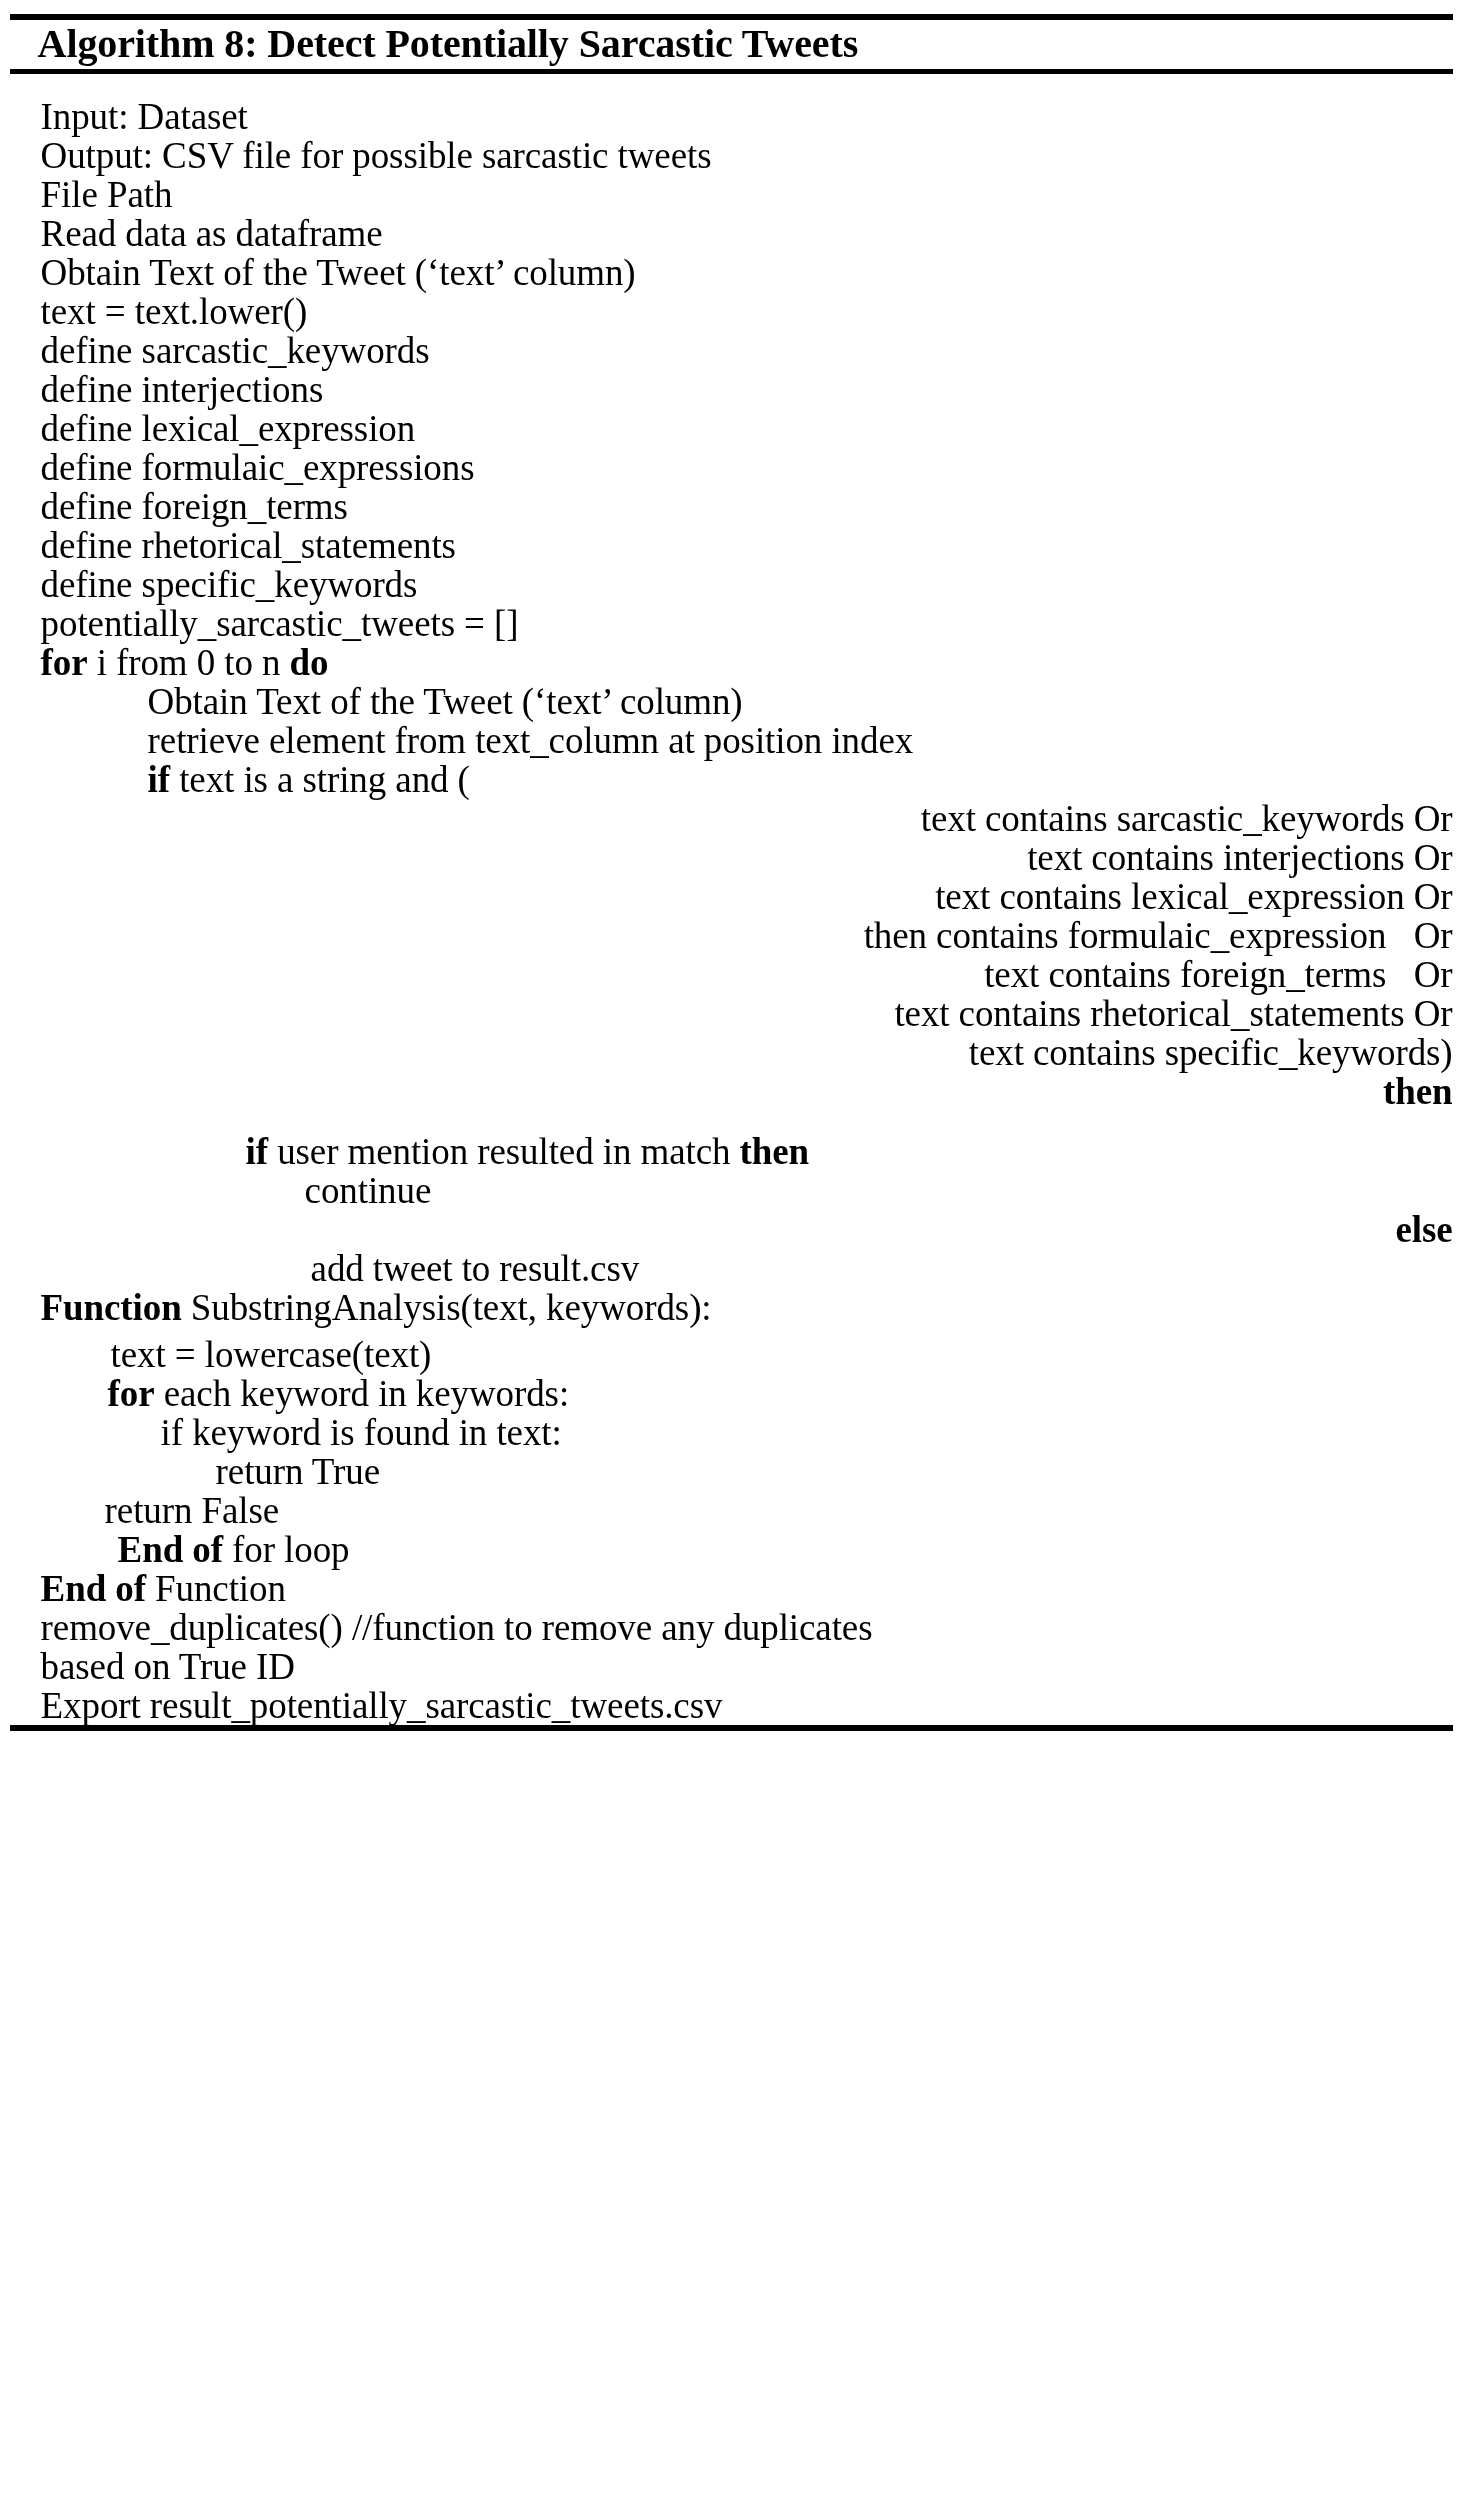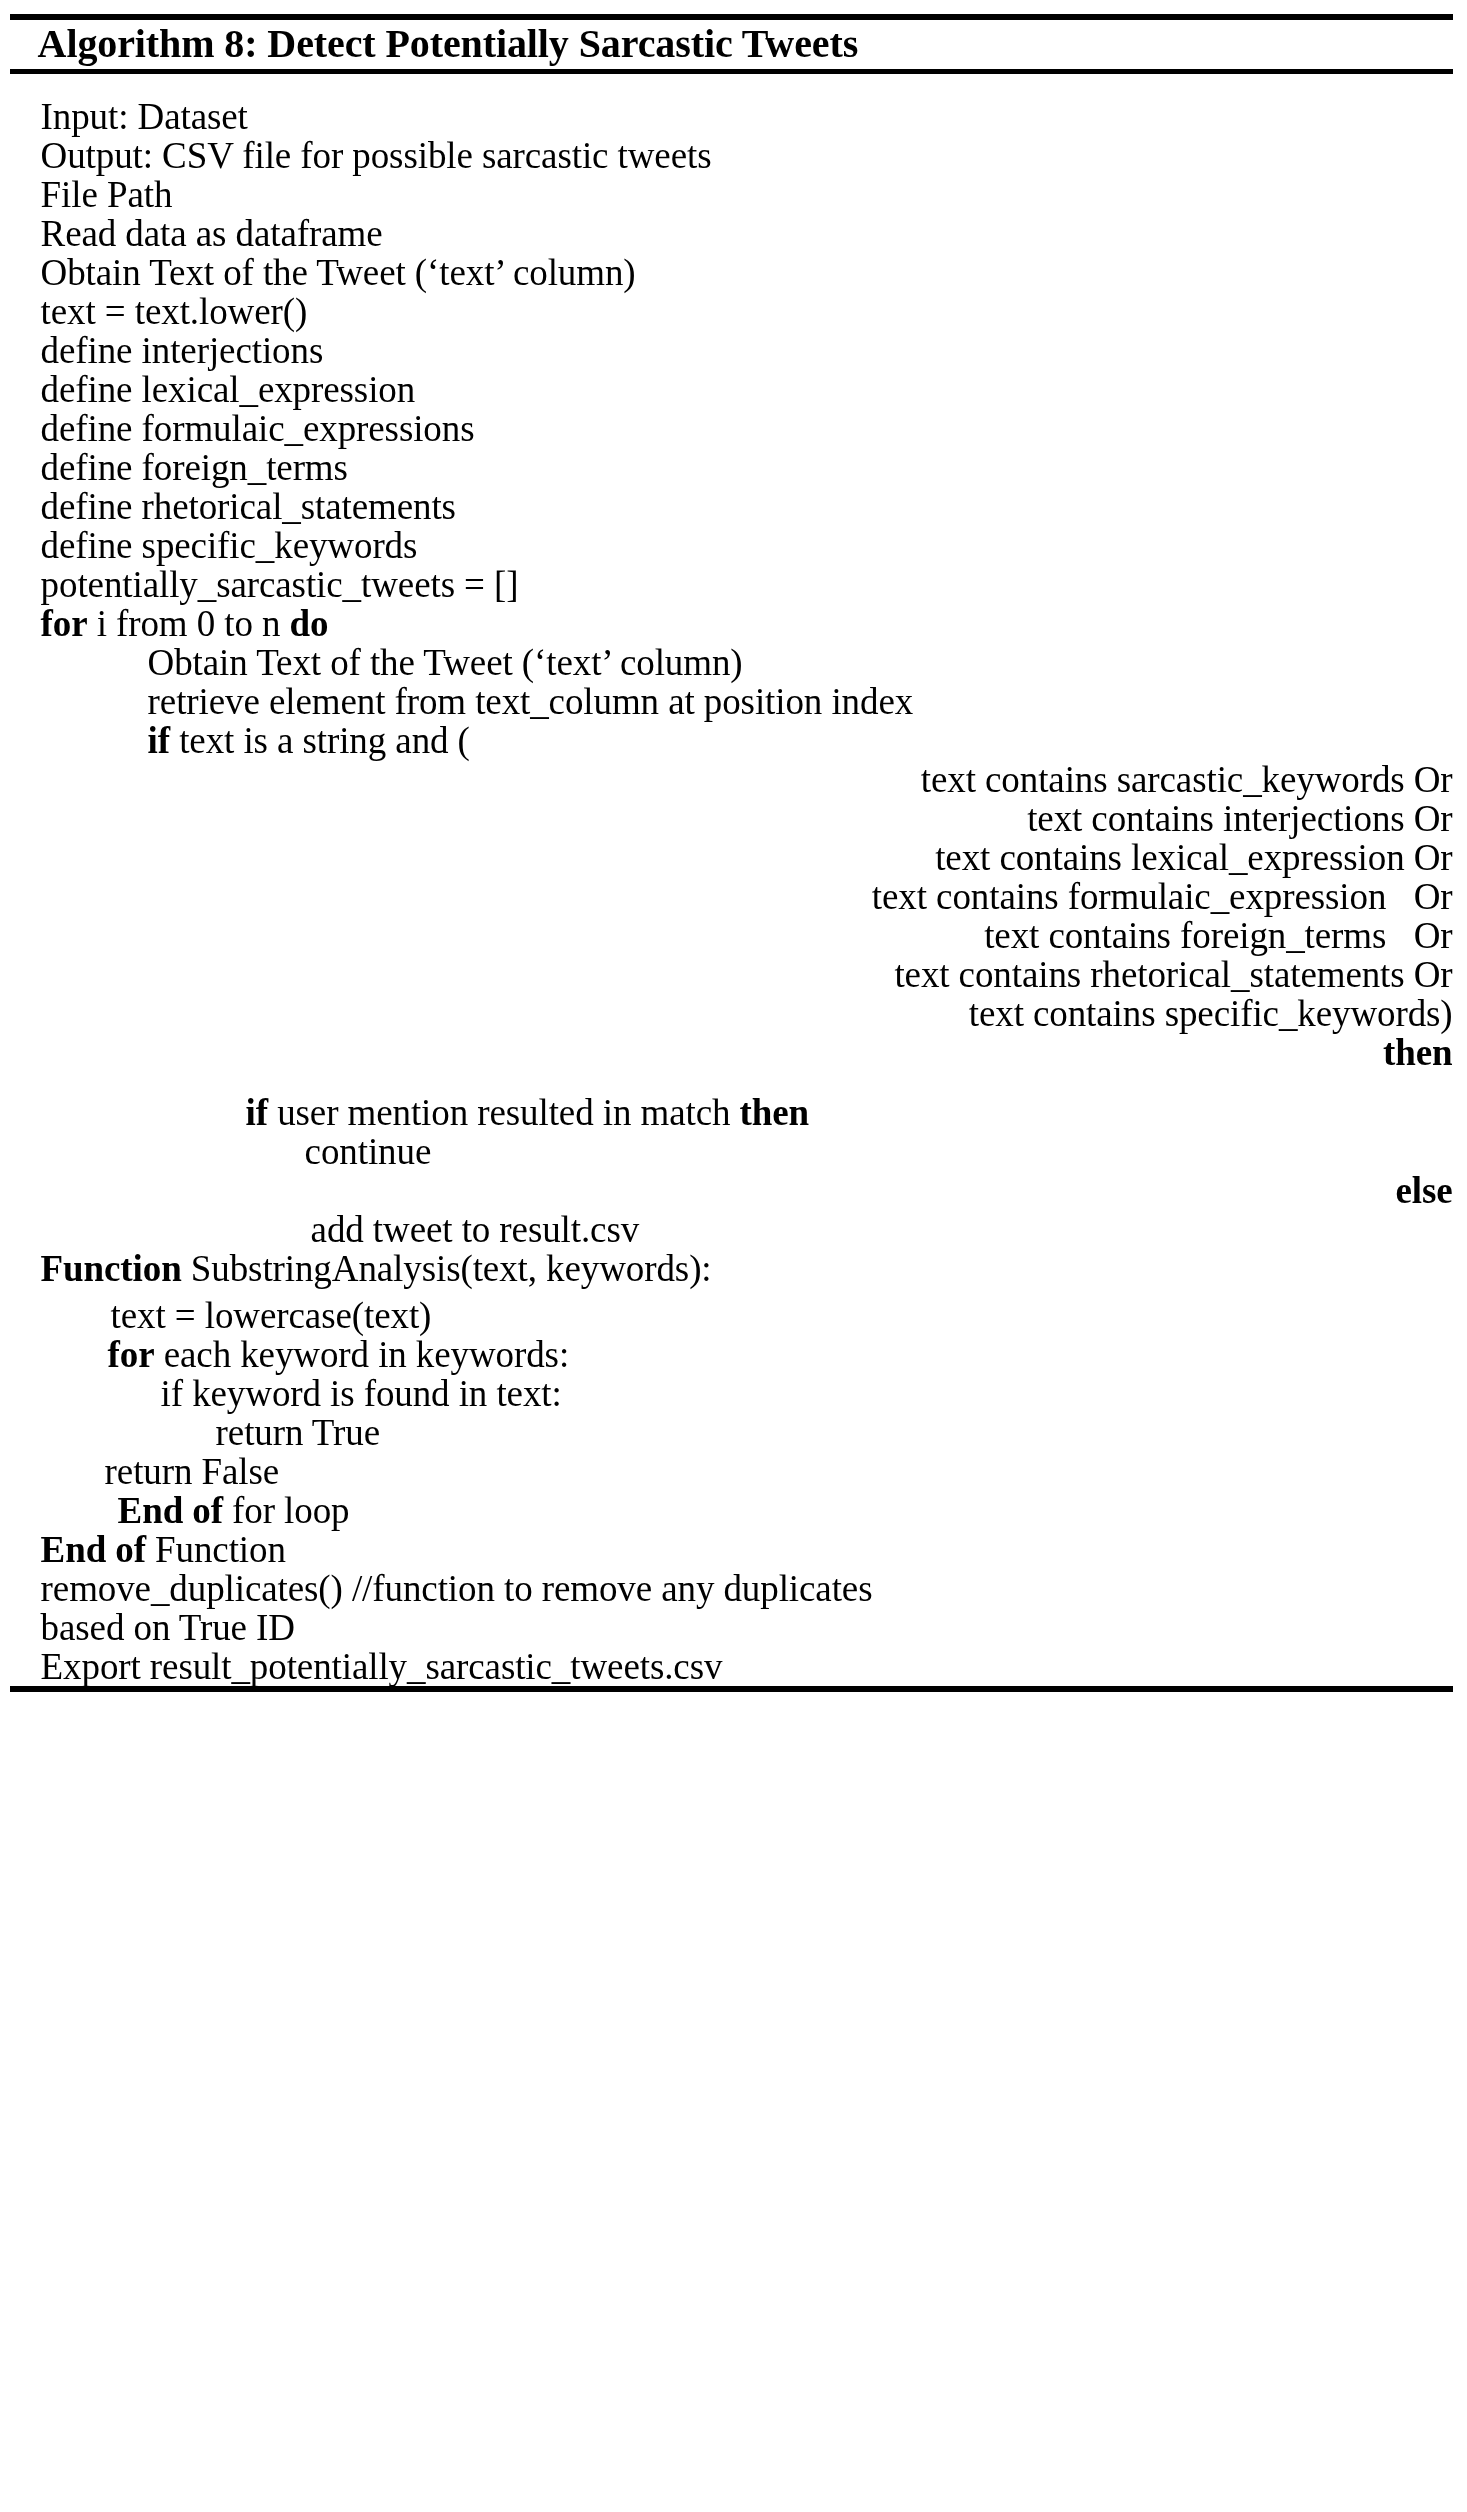--- a/index.html
+++ b/index.html
@@ -85,39 +85,40 @@
   <div class="rule rule-mid"></div>
 
   <div class="algo-body">
 
     <div class="line ind0">Input: Dataset</div>
     <div class="line ind0">Output: CSV file for possible sarcastic tweets</div>
     <div class="line ind0">File Path</div>
     <div class="line ind0">Read data as dataframe</div>
     <div class="line ind0">Obtain Text of the Tweet (‘text’ column)</div>
     <div class="line ind0">text = text.lower()</div>
+    <div class="line ind0">define sarcastic_keywords</div>
     <div class="line ind0">define interjections</div>
     <div class="line ind0">define lexical_expression</div>
     <div class="line ind0">define formulaic_expressions</div>
     <div class="line ind0">define foreign_terms</div>
     <div class="line ind0">define rhetorical_statements</div>
     <div class="line ind0">define specific_keywords</div>
     <div class="line ind0">potentially_sarcastic_tweets = []</div>
 
     <div class="line ind0"><span class="kw">for</span><span> i from 0 to n </span><span class="kw">do</span></div>
 
     <div class="line ind-for-body">Obtain Text of the Tweet (‘text’ column)</div>
     <div class="line ind-for-body">retrieve element from text_column at position index</div>
 
     <div class="line ind-for-body"><span class="kw">if</span><span> text is a string and (</span></div>
 
     <div class="line ind-cond">text contains sarcastic_keywords Or</div>
     <div class="line ind-cond">text contains interjections Or</div>
     <div class="line ind-cond">text contains lexical_expression Or</div>
-    <div class="line ind-cond">text contains formulaic_expression   Or</div>
+    <div class="line ind-cond">then contains formulaic_expression   Or</div>
     <div class="line ind-cond">text contains foreign_terms   Or</div>
     <div class="line ind-cond">text contains rhetorical_statements Or</div>
     <div class="line ind-cond">text contains specific_keywords)</div>
 
     <div class="line ind-then kw">then</div>
 
     <div class="line ind-innerif"><span class="kw">if</span><span> user mention resulted in match </span><span class="kw">then</span></div>
 
     <div class="line ind-continue">continue</div>
 

